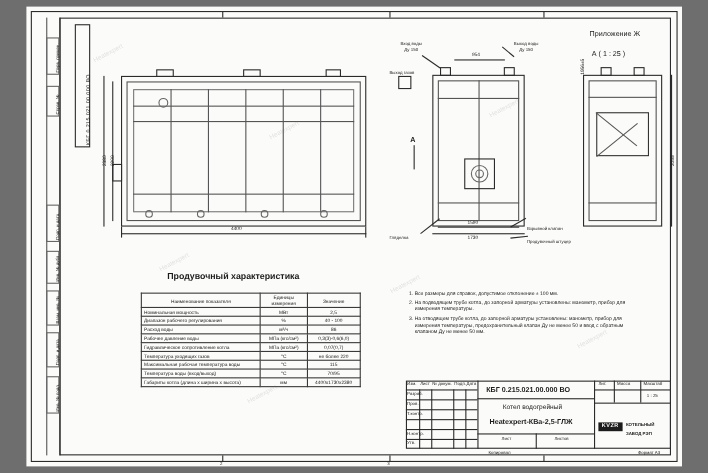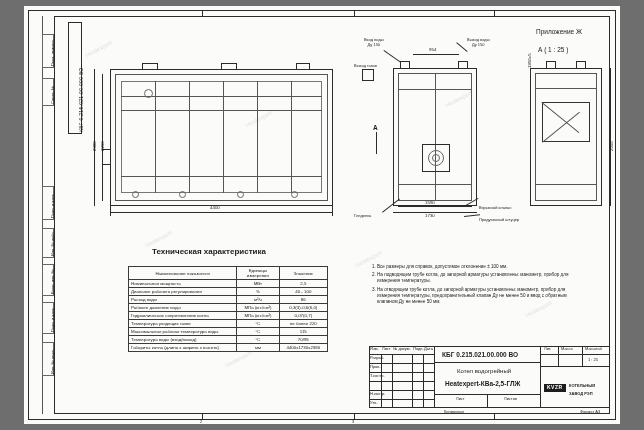--- a/index.html
+++ b/index.html
@@ -156,21 +156,21 @@
     <div class="box" style="left:518px;top:96px;width:48px;height:40px;border-color:#333;"></div>
     <div class="ln h thin" style="left:518px;top:96px;width:48px;transform:rotate(39deg);transform-origin:0 0;"></div>
     <div class="ln h thin" style="left:518px;top:136px;width:48px;transform:rotate(-39deg);transform-origin:0 0;"></div>
     <div class="box" style="left:522px;top:55px;width:10px;height:8px;"></div>
     <div class="box" style="left:552px;top:55px;width:10px;height:8px;"></div>
 
     <div class="ln v" style="left:586px;top:62px;height:138px;"></div>
     <div class="dim rot" style="left:585px;top:145px;">2055</div>
     <div class="dim rot" style="left:503px;top:62px;">1956±5</div>
 
-    <div class="txt bold" style="left:128px;top:241px;font-size:8px;">Техническая характеристика</div>
+    <div class="txt bold" style="left:128px;top:241px;font-size:8px;">Продувочный характеристика</div>
     <table class="spec" style="position:absolute;left:104px;top:260px;width:200px;">
       <tbody>
           <tr>
         <td class="c" style="width:115px;">Наименование показателя</td>
         <td class="c" style="width:40px;">Единицы измерения</td>
         <td class="c" style="width:45px;">Значение</td>
       </tr>
       <tr>
             <td>Номинальная мощность</td>
             <td class="c">МВт</td>

